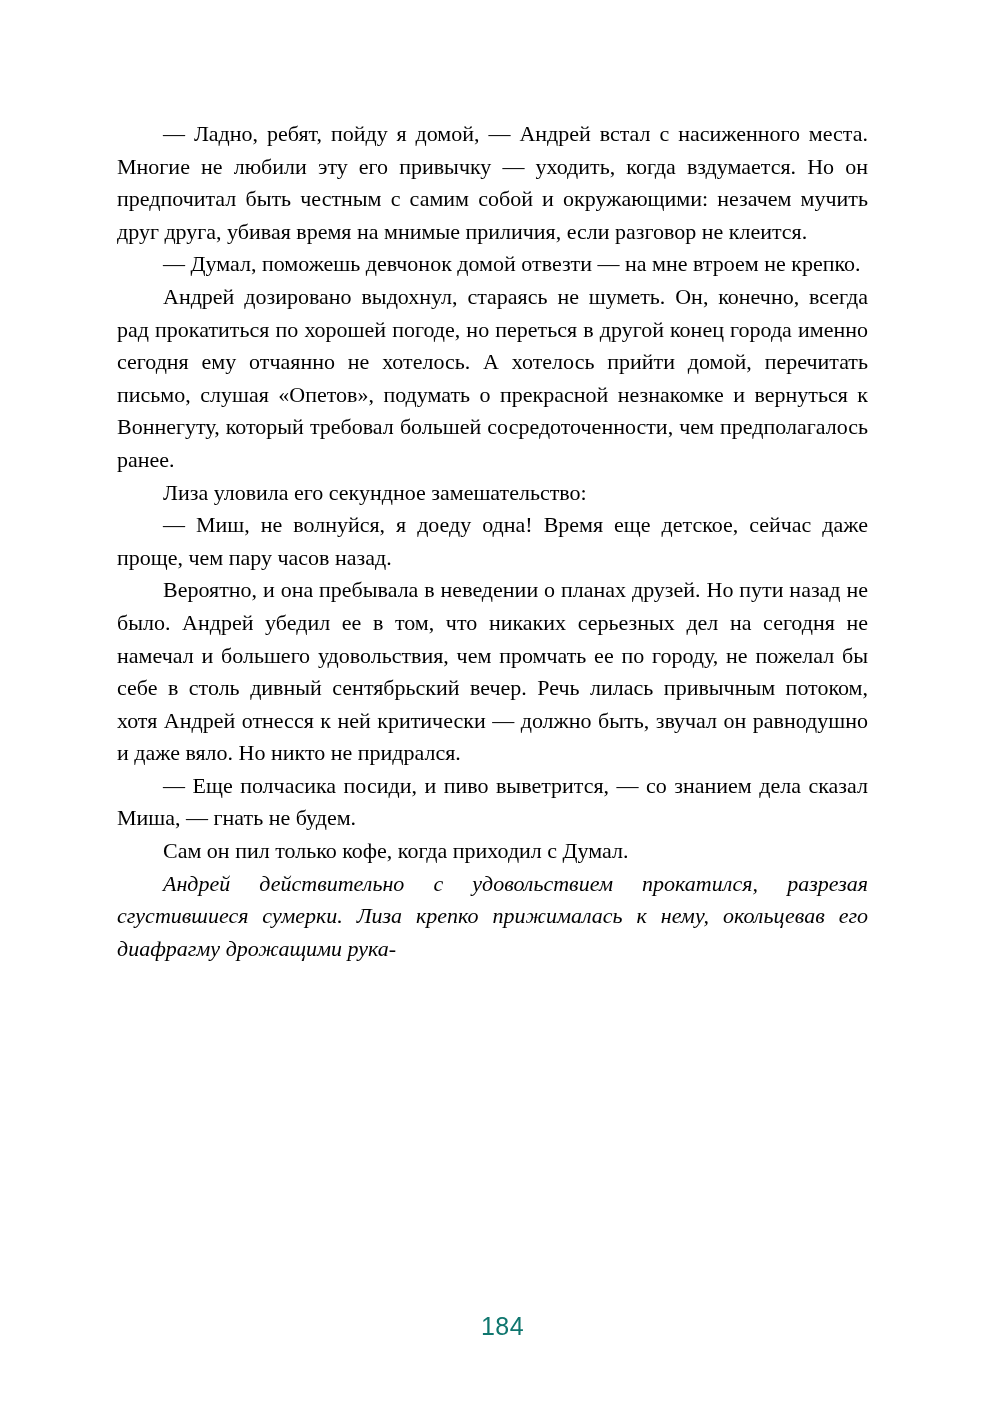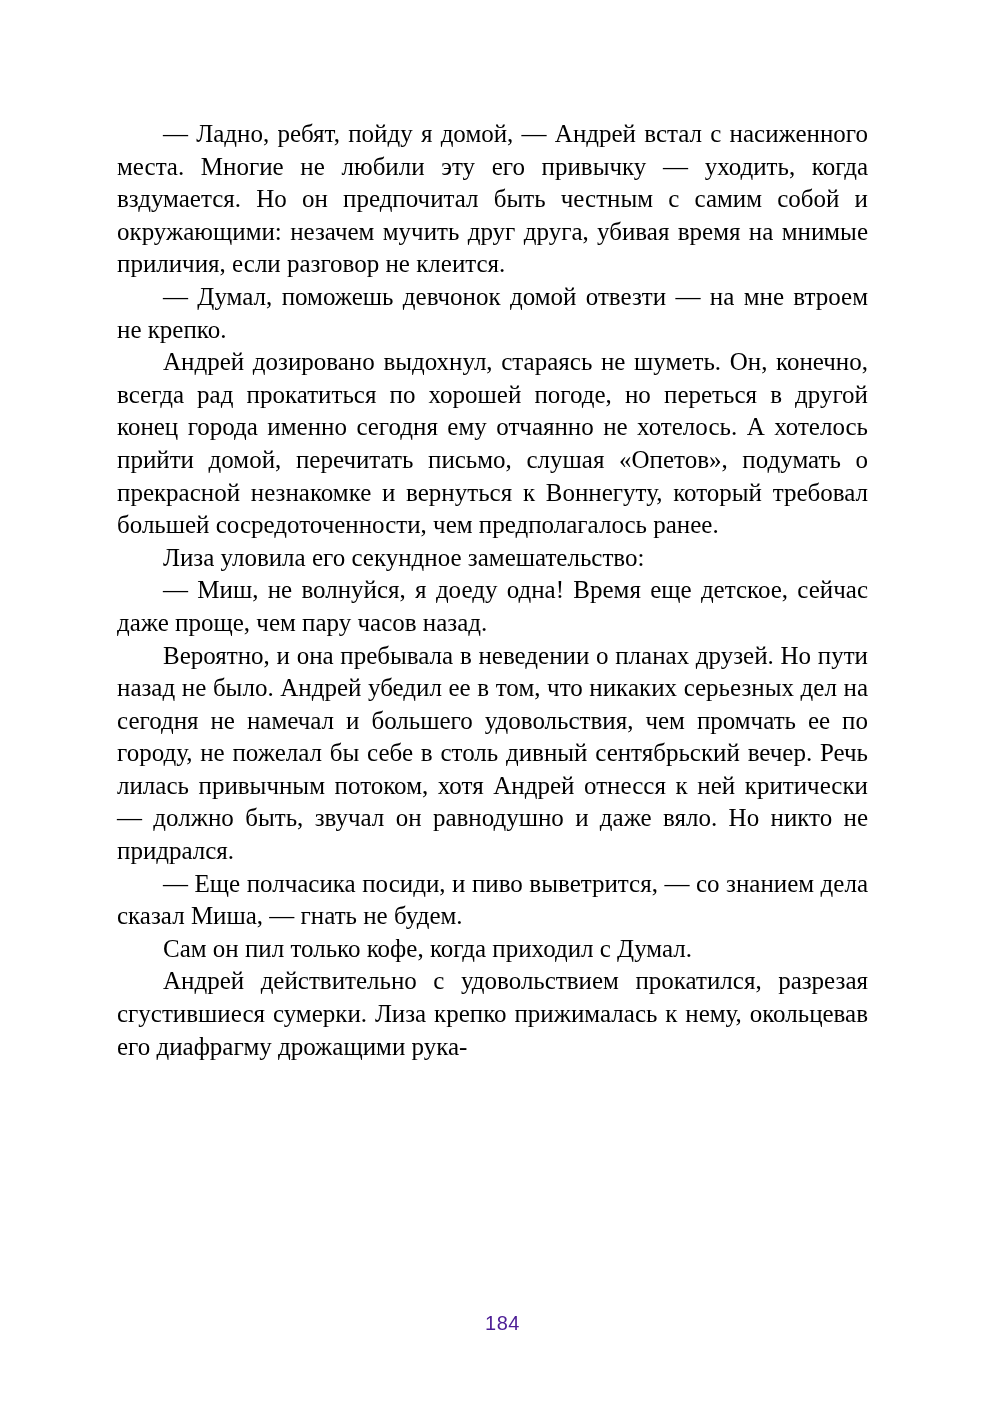--- a/index.html
+++ b/index.html
@@ -18,41 +18,42 @@
   }
   .text-column {
     position: absolute;
     left: 117px;
     top: 118px;
     width: 751px;
   }
   .para {
     margin: 0;
     font-family: "Liberation Serif", "DejaVu Serif", serif;
-    font-size: 25px;
+    font-size: 22px;
     line-height: 32.6px;
     color: #000000;
     text-align: justify;
     text-indent: 46px;
     hyphens: manual;
     -webkit-hyphens: manual;
     word-spacing: 0px;
   }
   .para:last-of-type {
     text-align: justify;
+    font-style: italic;
   }
   .page-number {
     position: absolute;
     left: 0;
     top: 1312px;
     width: 1005px;
     text-align: center;
     font-family: "Liberation Sans", "DejaVu Sans", sans-serif;
-    font-size: 20px;
-    color: #4c1d95;
+    font-size: 25px;
+    color: #0f766e;
     letter-spacing: 0.5px;
   }
 </style>
 </head>
 <body>
 
 <div class="page">
 
   <div class="text-column">
     <p class="para">— Ладно, ребят, пойду я домой, — Андрей встал с насиженного места. Многие не любили эту его привычку — уходить, когда вздумается. Но он предпочитал быть честным с самим собой и окружающими: незачем мучить друг друга, убивая время на мнимые приличия, если разговор не клеится.</p>

